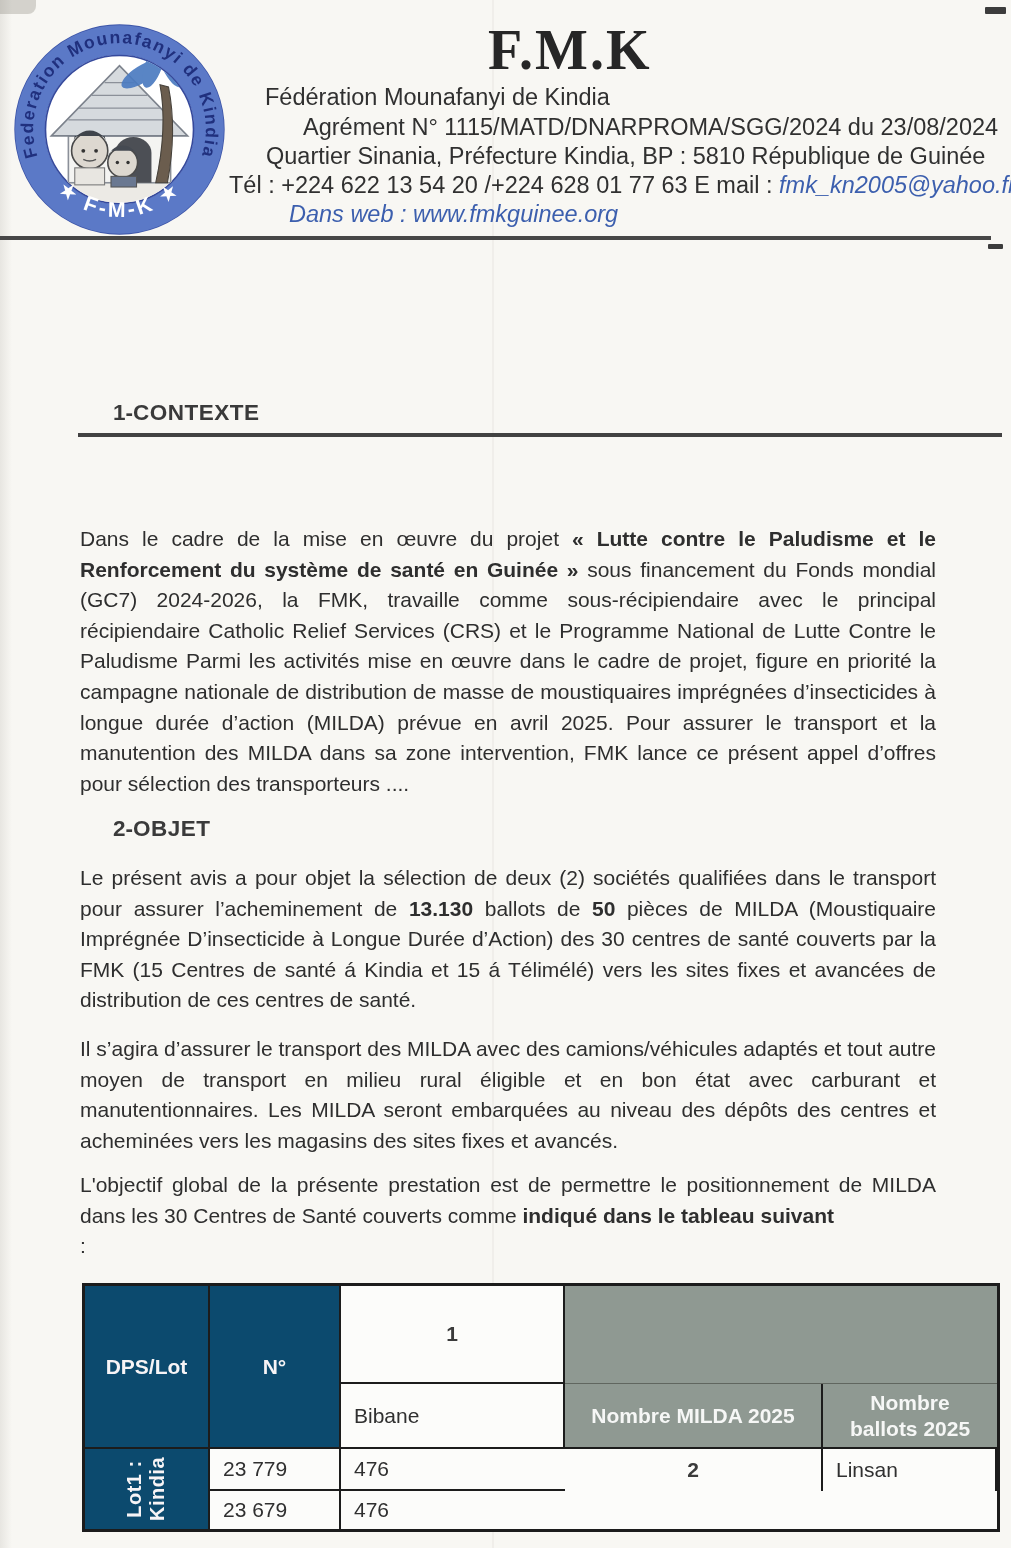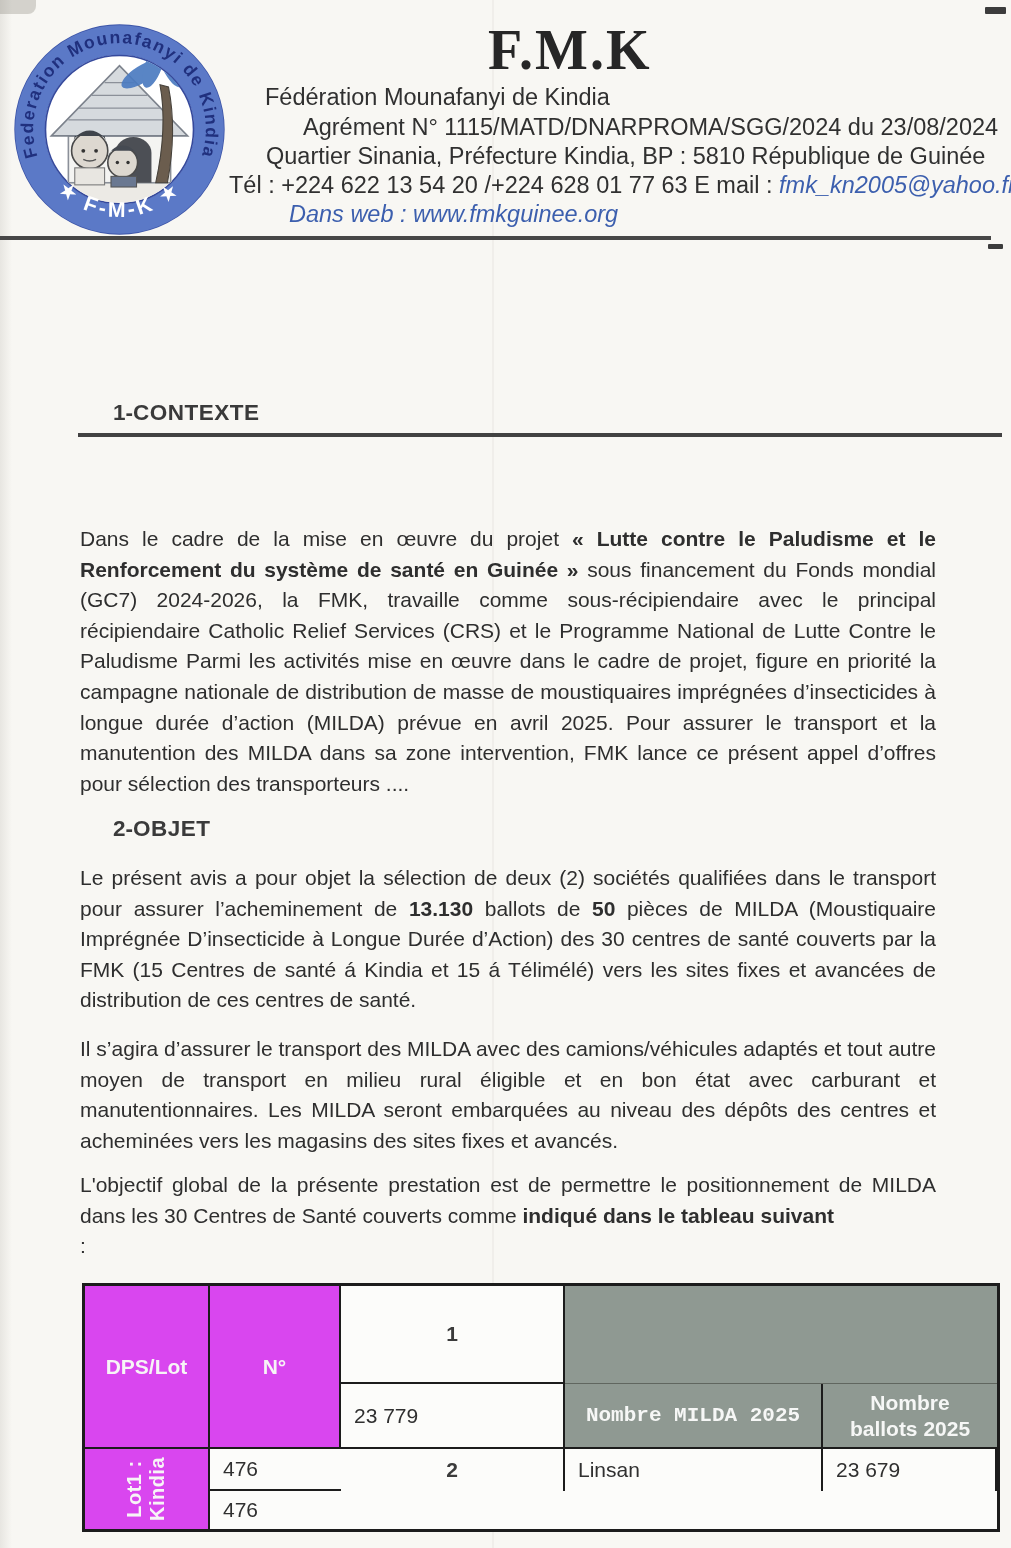--- a/index.html
+++ b/index.html
@@ -59,27 +59,27 @@
   .milda-table{position:absolute;left:82px;top:1283px;width:912px;
     display:grid;
     grid-template-columns:125px 131px 224px 258px 174px;
     grid-template-rows:98px 65px 42px 38px;
     border:3px solid #1c1c1c;background:#fcfcfa;
     font-size:21px;}
   .cell{border-right:2px solid #1c1c1c;border-bottom:2px solid #1c1c1c;
     display:flex;align-items:center;box-sizing:border-box;}
   .cell.last-col{border-right:none;}
   .cell.last-row{border-bottom:none;}
-  .purple{background:#d946ef;color:#f7f4f6;font-weight:bold;}
+  .purple{background:#0c4a6e;color:#f7f4f6;font-weight:bold;}
   .green{background:#8f9992;color:#f6f7f6;font-weight:bold;}
   .hdr-dps{grid-column:1;grid-row:1 / span 2;justify-content:center;}
   .hdr-num{grid-column:2;grid-row:1 / span 2;justify-content:center;}
   .hdr-centres{grid-column:3;grid-row:1 / span 2;justify-content:center;}
   .hdr-grey-top{grid-column:4 / span 2;grid-row:1;border-bottom:1px solid #60665f;}
-  .hdr-milda{grid-column:4;grid-row:2;justify-content:center;text-align:center;font-family:Liberation Mono, monospace;}
+  .hdr-milda{grid-column:4;grid-row:2;justify-content:center;text-align:center;}
   .hdr-ballots{grid-column:5;grid-row:2;justify-content:center;text-align:center;line-height:26px;padding:0 14px;}
   .lot-cell{grid-column:1;grid-row:3 / span 2;justify-content:center;position:relative;}
   .lot-rot{transform:rotate(-90deg);text-align:center;line-height:23px;font-size:20px;letter-spacing:.5px;white-space:nowrap;}
   .cell.data{background:#fcfcfa;color:#303030;padding-left:13px;}
   .cell.data.numcol{justify-content:center;padding-left:0;font-weight:bold;color:#3b3b3b;}
 </style>
 </head>
 <body>
 
 <div class="page">
@@ -177,20 +177,21 @@
     <div class="cell green hdr-ballots last-col">Nombre ballots 2025</div>
 
     <div class="cell purple lot-cell last-row">
       <div class="lot-rot">
         <div>Lot1 :</div>
         <div>Kindia</div>
       </div>
     </div>
 
     <div class="cell data numcol">1</div>
+    <div class="cell data">Bibane</div>
     <div class="cell data">23 779</div>
     <div class="cell data last-col">476</div>
 
     <div class="cell data numcol last-row">2</div>
     <div class="cell data last-row">Linsan</div>
     <div class="cell data last-row">23 679</div>
     <div class="cell data last-col last-row">476</div>
   </div>
 
 </div>

